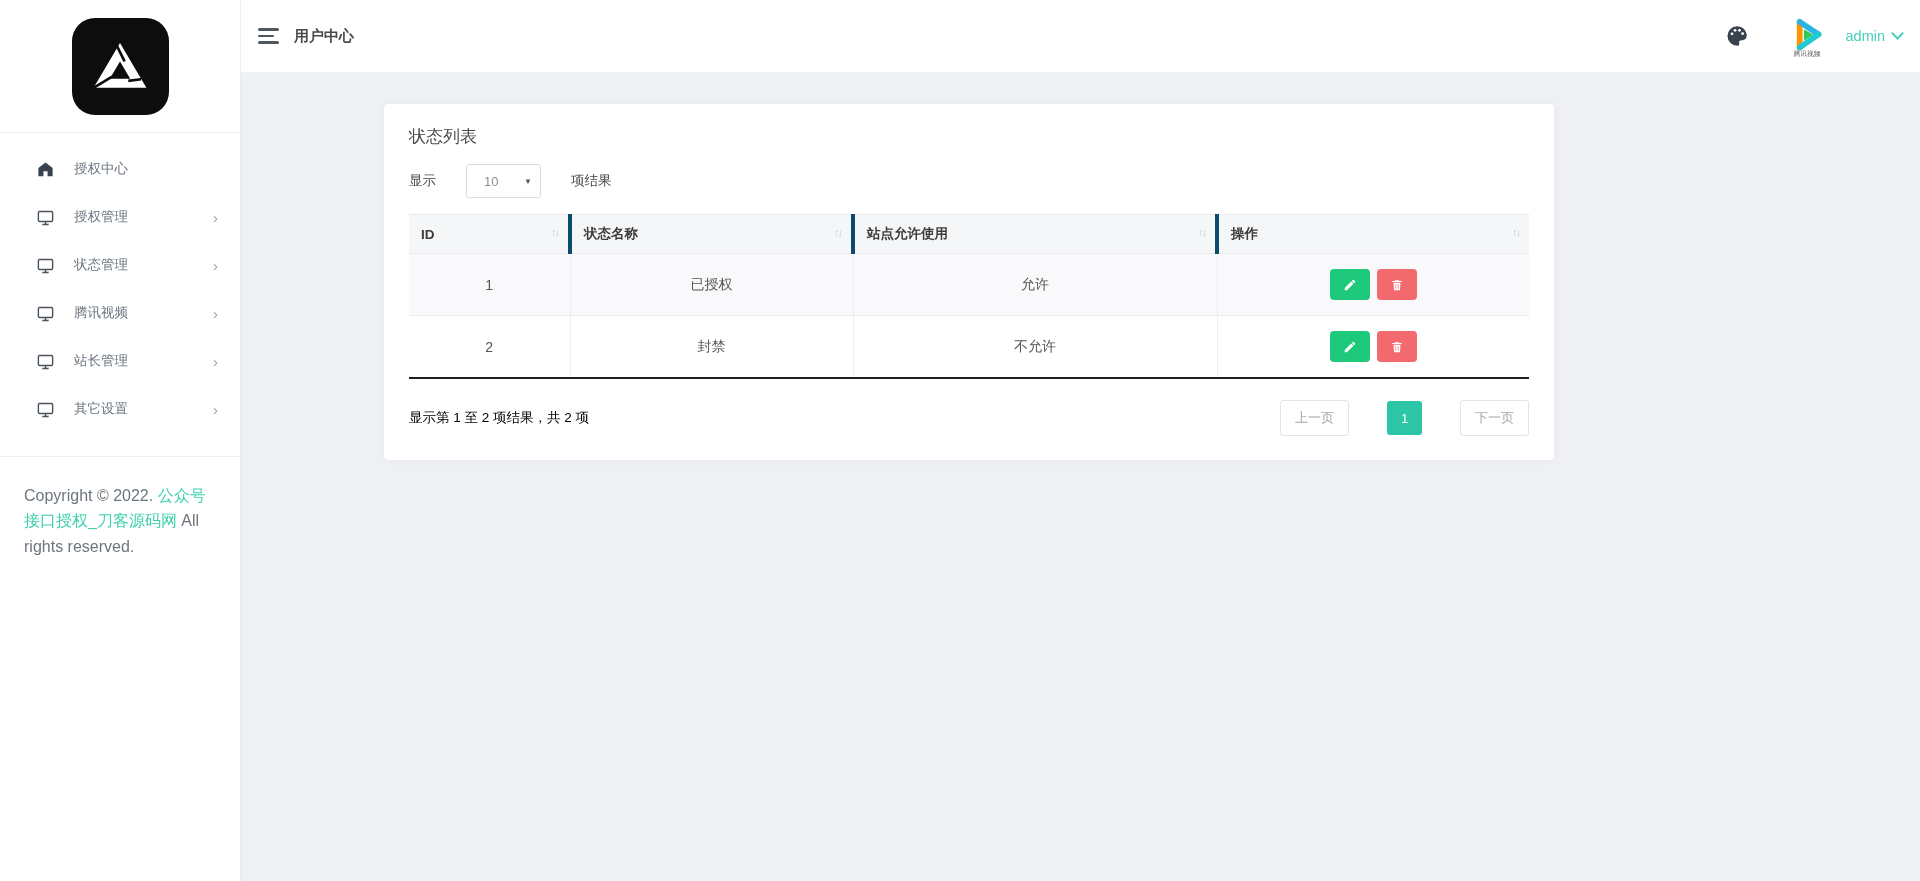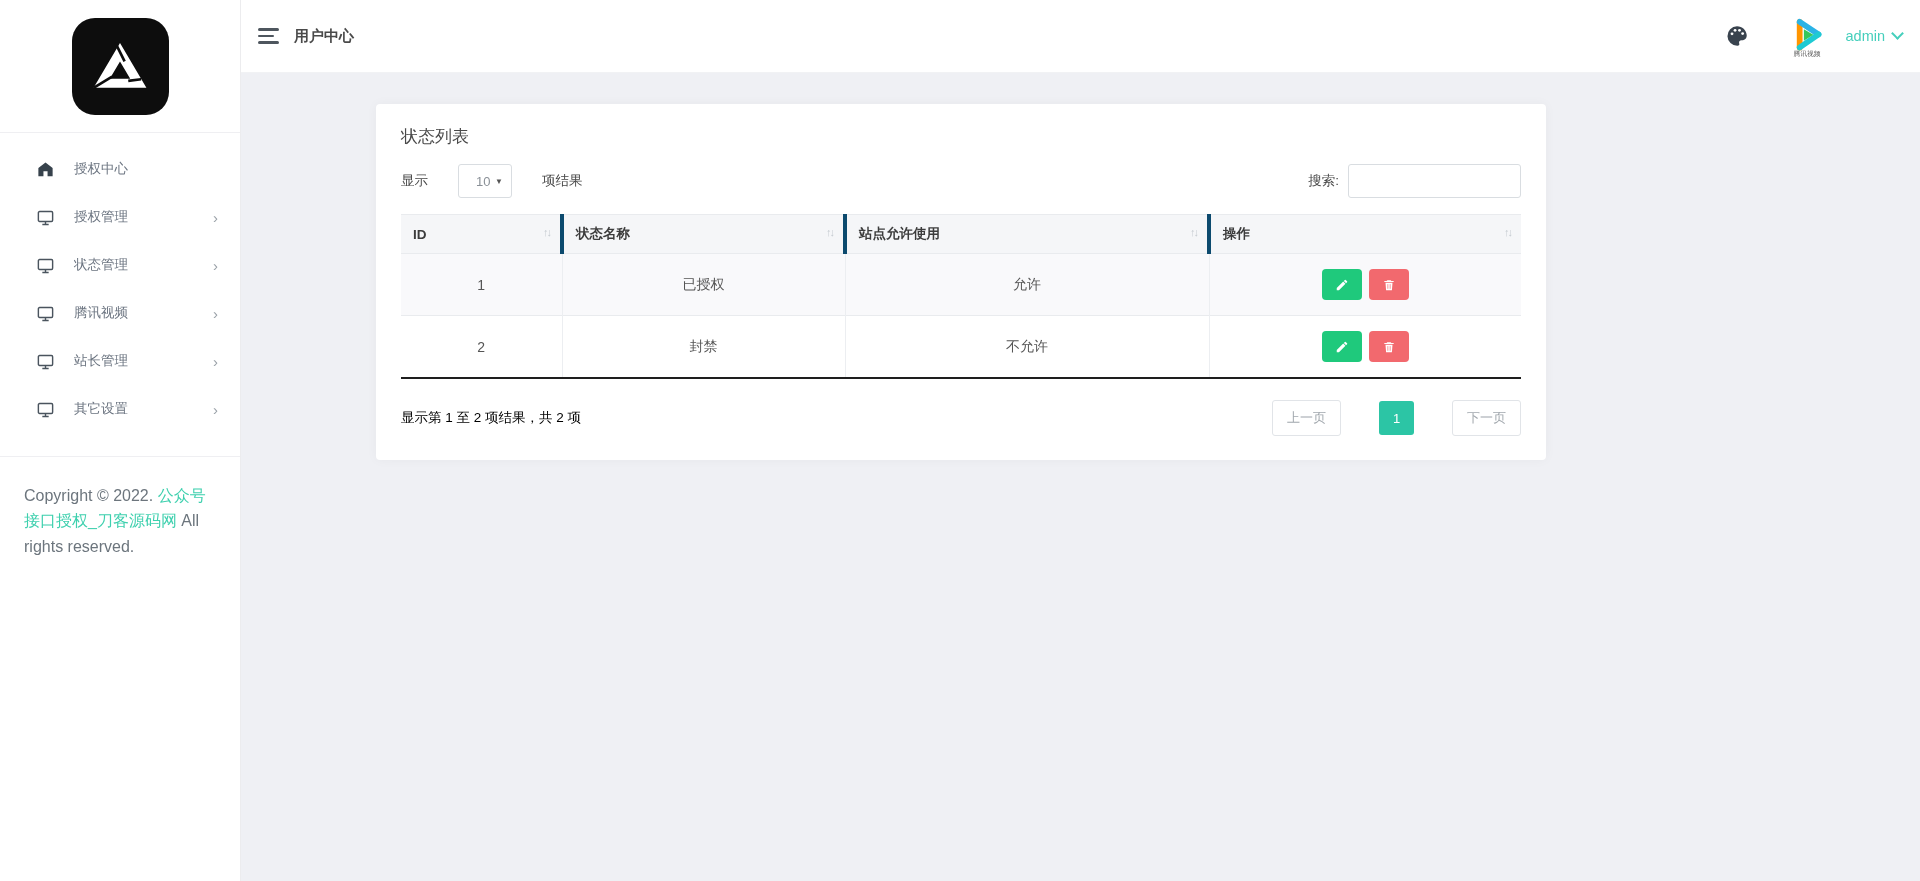--- a/index.html
+++ b/index.html
@@ -48,31 +48,31 @@
   .palette-btn { width:26px; height:26px; cursor:pointer; margin-right:34px; display:flex; align-items:center; }
   .avatar {
     width:46px; height:46px; border-radius:6px; background:#fff; overflow:hidden;
     cursor:pointer; margin-right:16px; display:flex; align-items:center; justify-content:center;
   }
   .user-drop { display:flex; align-items:center; cursor:pointer; }
   .user-name { color:#45cfbc; font-size:14.5px; margin-right:8px; }
   .caret-down { width:9px; height:9px; border-right:2px solid #45cfbc; border-bottom:2px solid #45cfbc; transform:rotate(45deg); margin-top:-5px; }
 
   
-  .main { position:absolute; left:241px; top:73px; right:0; bottom:0; background:#eff0f4; }
+  .main { position:absolute; left:241px; top:73px; right:0; bottom:0; background:#eff0f4;padding-left:8px; }
   .card {
     margin:31px 0 0 135px; width:1170px; background:#ffffff; border-radius:4px;
     box-shadow:0 0 12px rgba(20,20,40,0.04); padding:21px 25px 24px 25px;
   }
   .card-title { font-size:17px; color:#4a4a4a; font-weight:normal; }
 
   .controls { margin-top:16px; display:flex; align-items:center; justify-content:space-between; }
   .length-ctrl { display:flex; align-items:center; font-size:13.5px; color:#484848;gap:21px; }
   .length-select {
-    width:54px; height:34px; border:1px solid #d9dde1; border-radius:3px; margin:0 9px;
+    width:75px; height:34px; border:1px solid #d9dde1; border-radius:3px; margin:0 9px;
     display:flex; align-items:center; position:relative; cursor:pointer;
     font-size:13px; color:#8a9097; padding-left:17px;
   }
   .length-select .sel-arrow { position:absolute; right:8px; top:12px; font-size:8px; color:#555; }
   .search-ctrl { display:flex; align-items:center; font-size:13.5px; color:#484848; }
   .search-ctrl input {
     width:173px; height:34px; border:1px solid #d9dde1; border-radius:3px; margin-left:9px;
     font-size:13px; padding:0 10px; outline:none; color:#484848;
   }
 
@@ -231,24 +231,20 @@
     <h2 class="card-title">状态列表</h2>
 
     <div class="controls">
       <div class="length-ctrl">
         <span>显示</span>
         <div class="length-select">
           <span>10</span>
           <span class="sel-arrow">▼</span>
         </div>
         <span>项结果</span>
-      </div>
-      <div class="search-ctrl">
-        <span>搜索:</span>
-        <input type="text" style="">
       </div>
     </div>
 
     <table class="data-table">
       <colgroup>
           <col class="c-id">
           <col class="c-name">
           <col class="c-allow">
           <col class="c-op">
         </colgroup>

